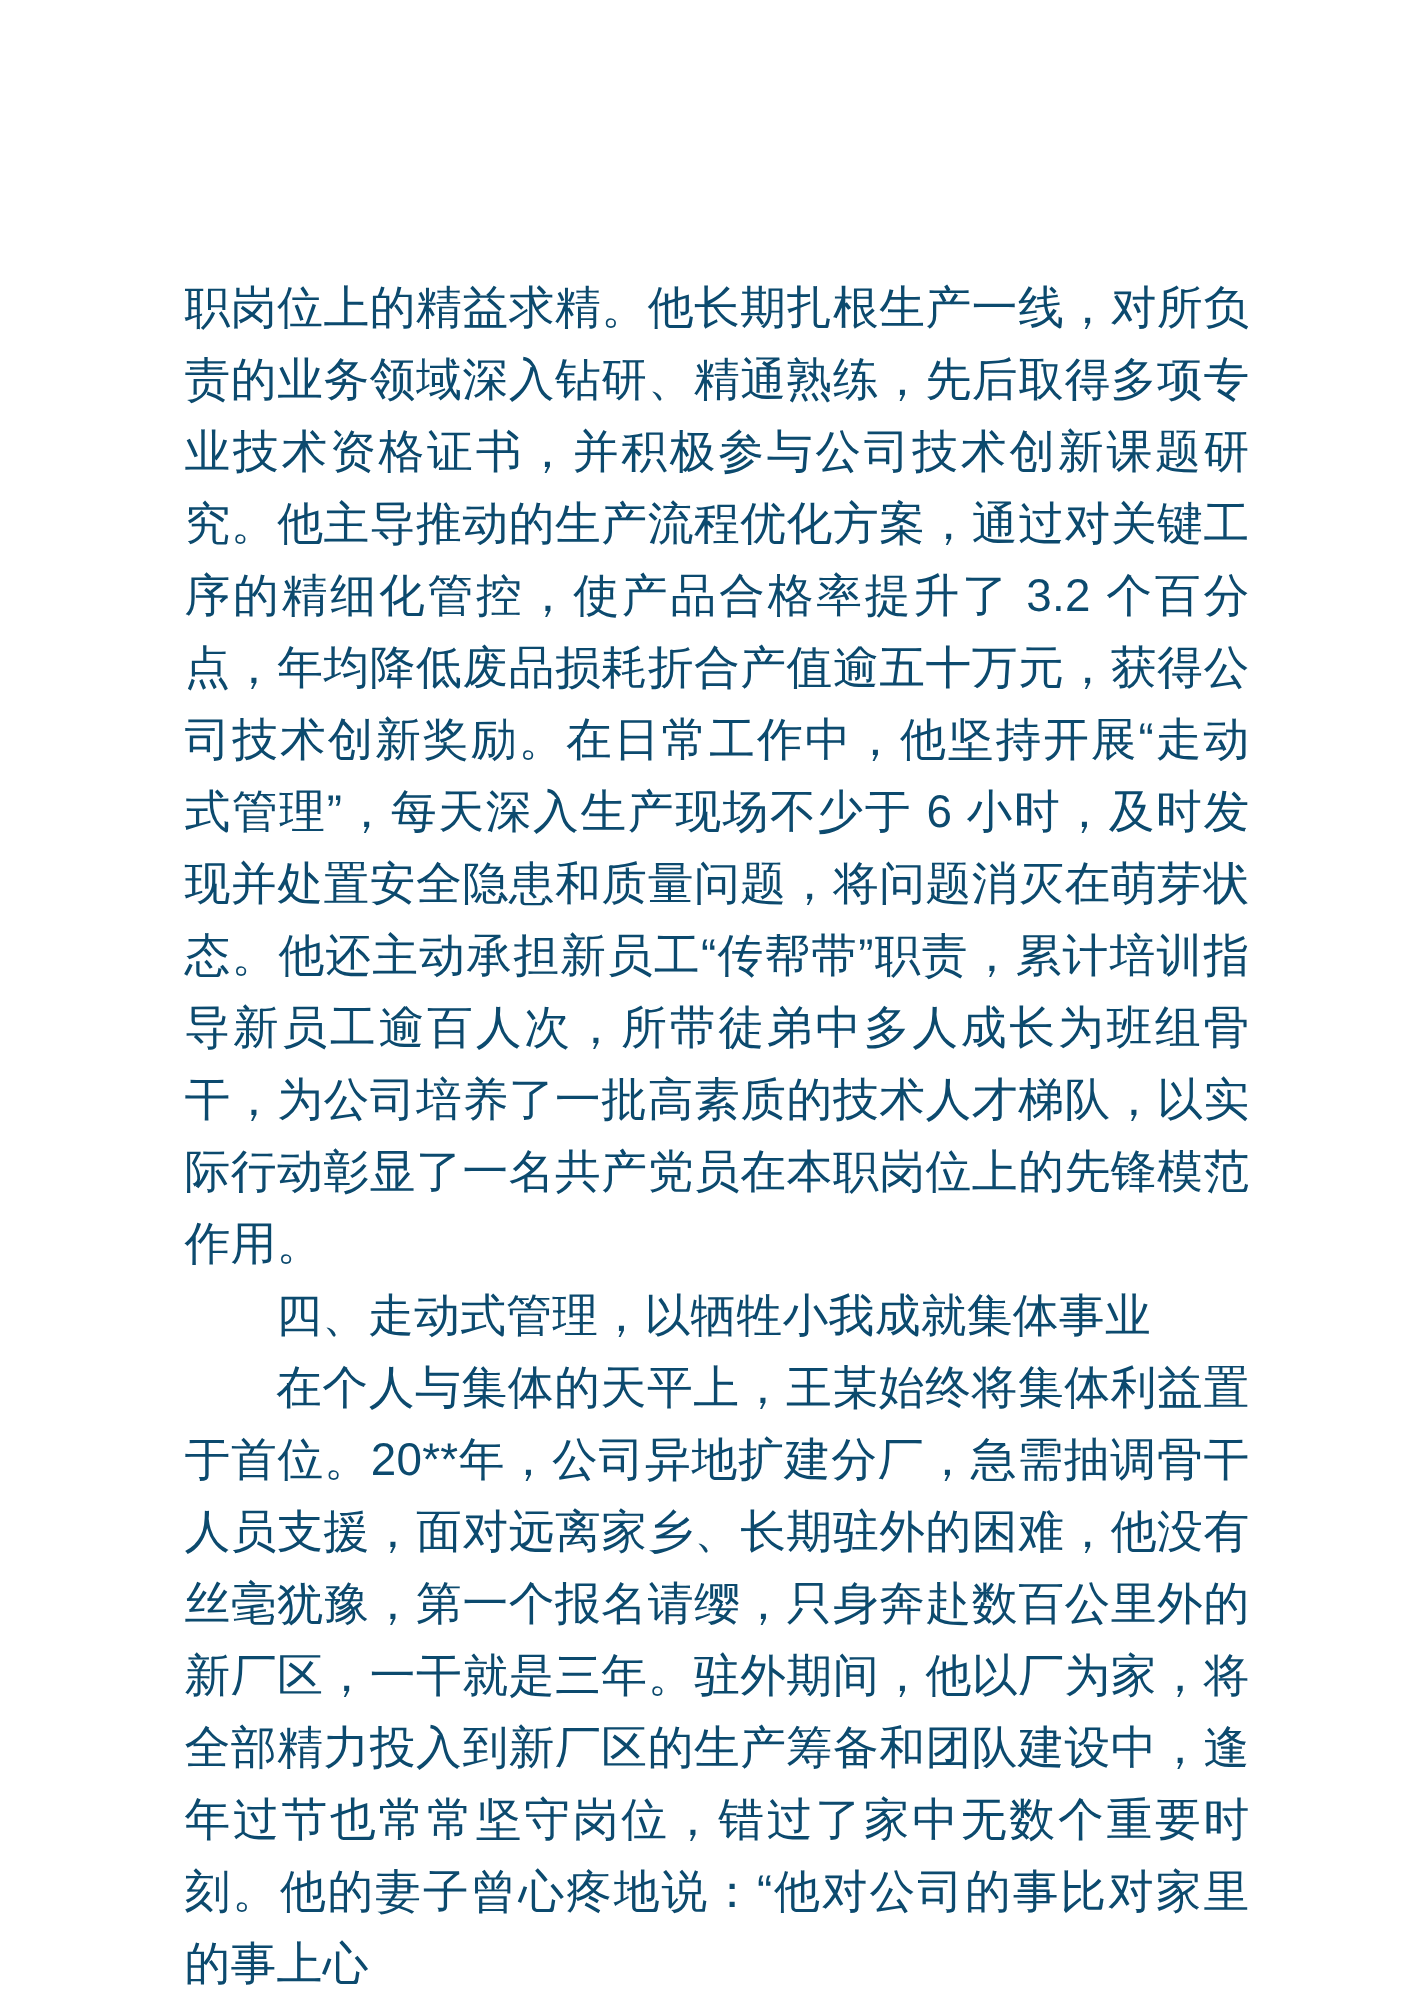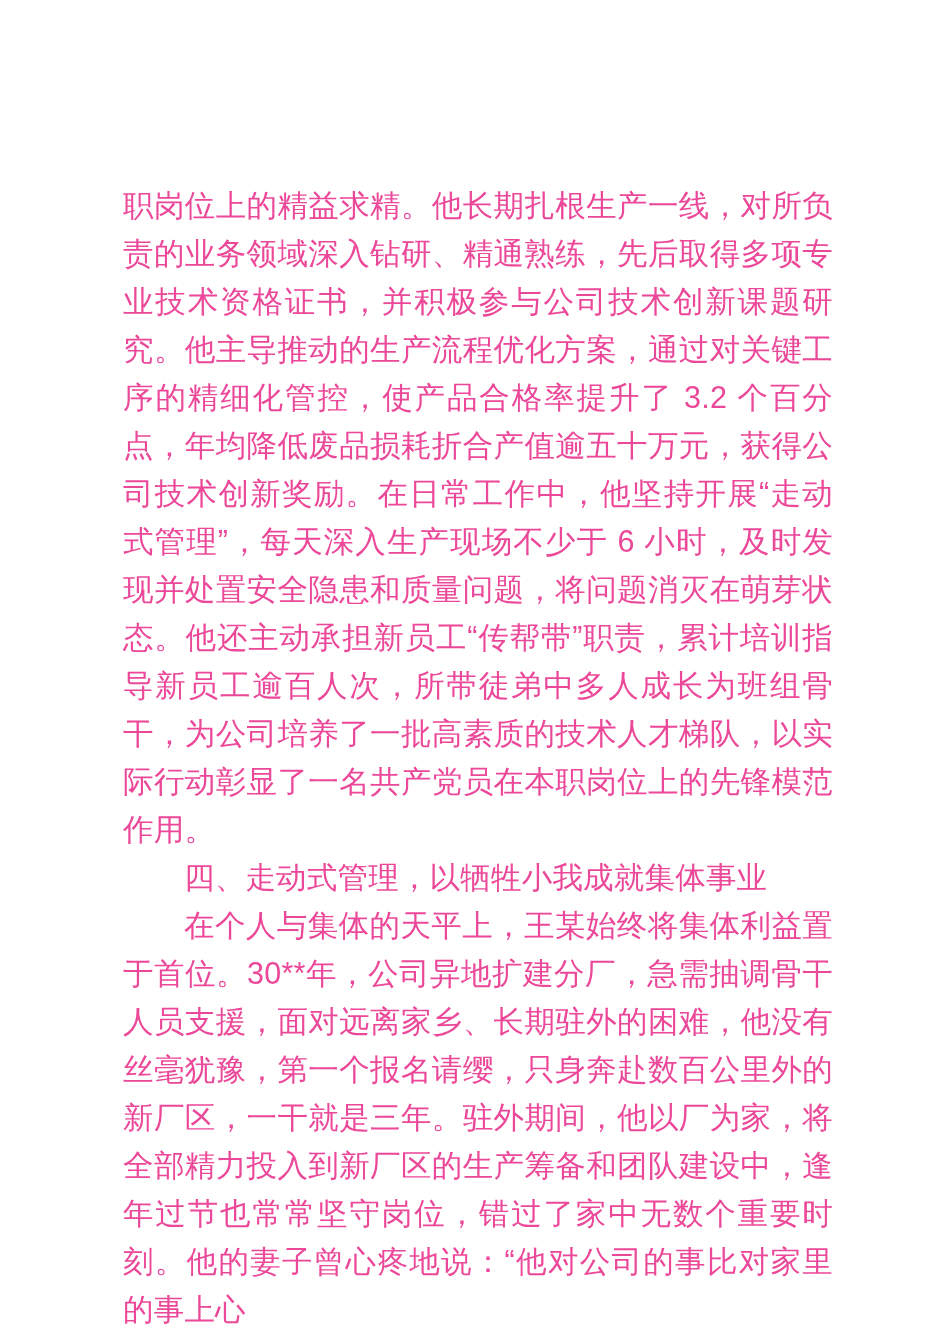--- a/index.html
+++ b/index.html
@@ -28,21 +28,21 @@
     width: 710px;
   }
   .para {
     font-size: 30.5px;
     line-height: 48px;
     letter-spacing: 0.2px;
     text-align: justify;
     text-justify: inter-ideograph;
     text-align-last: left;
     margin: 0;
-    color: #ec4899;
+    color: #0c4a6e;
     word-break: break-all;
     font-weight: 400;
   }
   .para.continuation {
     text-indent: 0;
   }
   .para.indent {
     text-indent: 2em;
   }
   .para.heading {
@@ -54,16 +54,16 @@
 </head>
 <body>
 
 <div class="page">
   <div class="content">
 
     <p class="para continuation">职岗位上的精益求精。他长期扎根生产一线，对所负责的业务领域深入钻研、精通熟练，先后取得多项专业技术资格证书，并积极参与公司技术创新课题研究。他主导推动的生产流程优化方案，通过对关键工序的精细化管控，使产品合格率提升了 3.2 个百分点，年均降低废品损耗折合产值逾五十万元，获得公司技术创新奖励。在日常工作中，他坚持开展“走动式管理”，每天深入生产现场不少于 6 小时，及时发现并处置安全隐患和质量问题，将问题消灭在萌芽状态。他还主动承担新员工“传帮带”职责，累计培训指导新员工逾百人次，所带徒弟中多人成长为班组骨干，为公司培养了一批高素质的技术人才梯队，以实际行动彰显了一名共产党员在本职岗位上的先锋模范作用。</p>
 
     <p class="para heading">四、走动式管理，以牺牲小我成就集体事业</p>
 
-    <p class="para indent">在个人与集体的天平上，王某始终将集体利益置于首位。30**年，公司异地扩建分厂，急需抽调骨干人员支援，面对远离家乡、长期驻外的困难，他没有丝毫犹豫，第一个报名请缨，只身奔赴数百公里外的新厂区，一干就是三年。驻外期间，他以厂为家，将全部精力投入到新厂区的生产筹备和团队建设中，逢年过节也常常坚守岗位，错过了家中无数个重要时刻。他的妻子曾心疼地说：“他对公司的事比对家里的事上心</p>
+    <p class="para indent">在个人与集体的天平上，王某始终将集体利益置于首位。20**年，公司异地扩建分厂，急需抽调骨干人员支援，面对远离家乡、长期驻外的困难，他没有丝毫犹豫，第一个报名请缨，只身奔赴数百公里外的新厂区，一干就是三年。驻外期间，他以厂为家，将全部精力投入到新厂区的生产筹备和团队建设中，逢年过节也常常坚守岗位，错过了家中无数个重要时刻。他的妻子曾心疼地说：“他对公司的事比对家里的事上心</p>
 
   </div>
 </div>
 
 </body></html>

